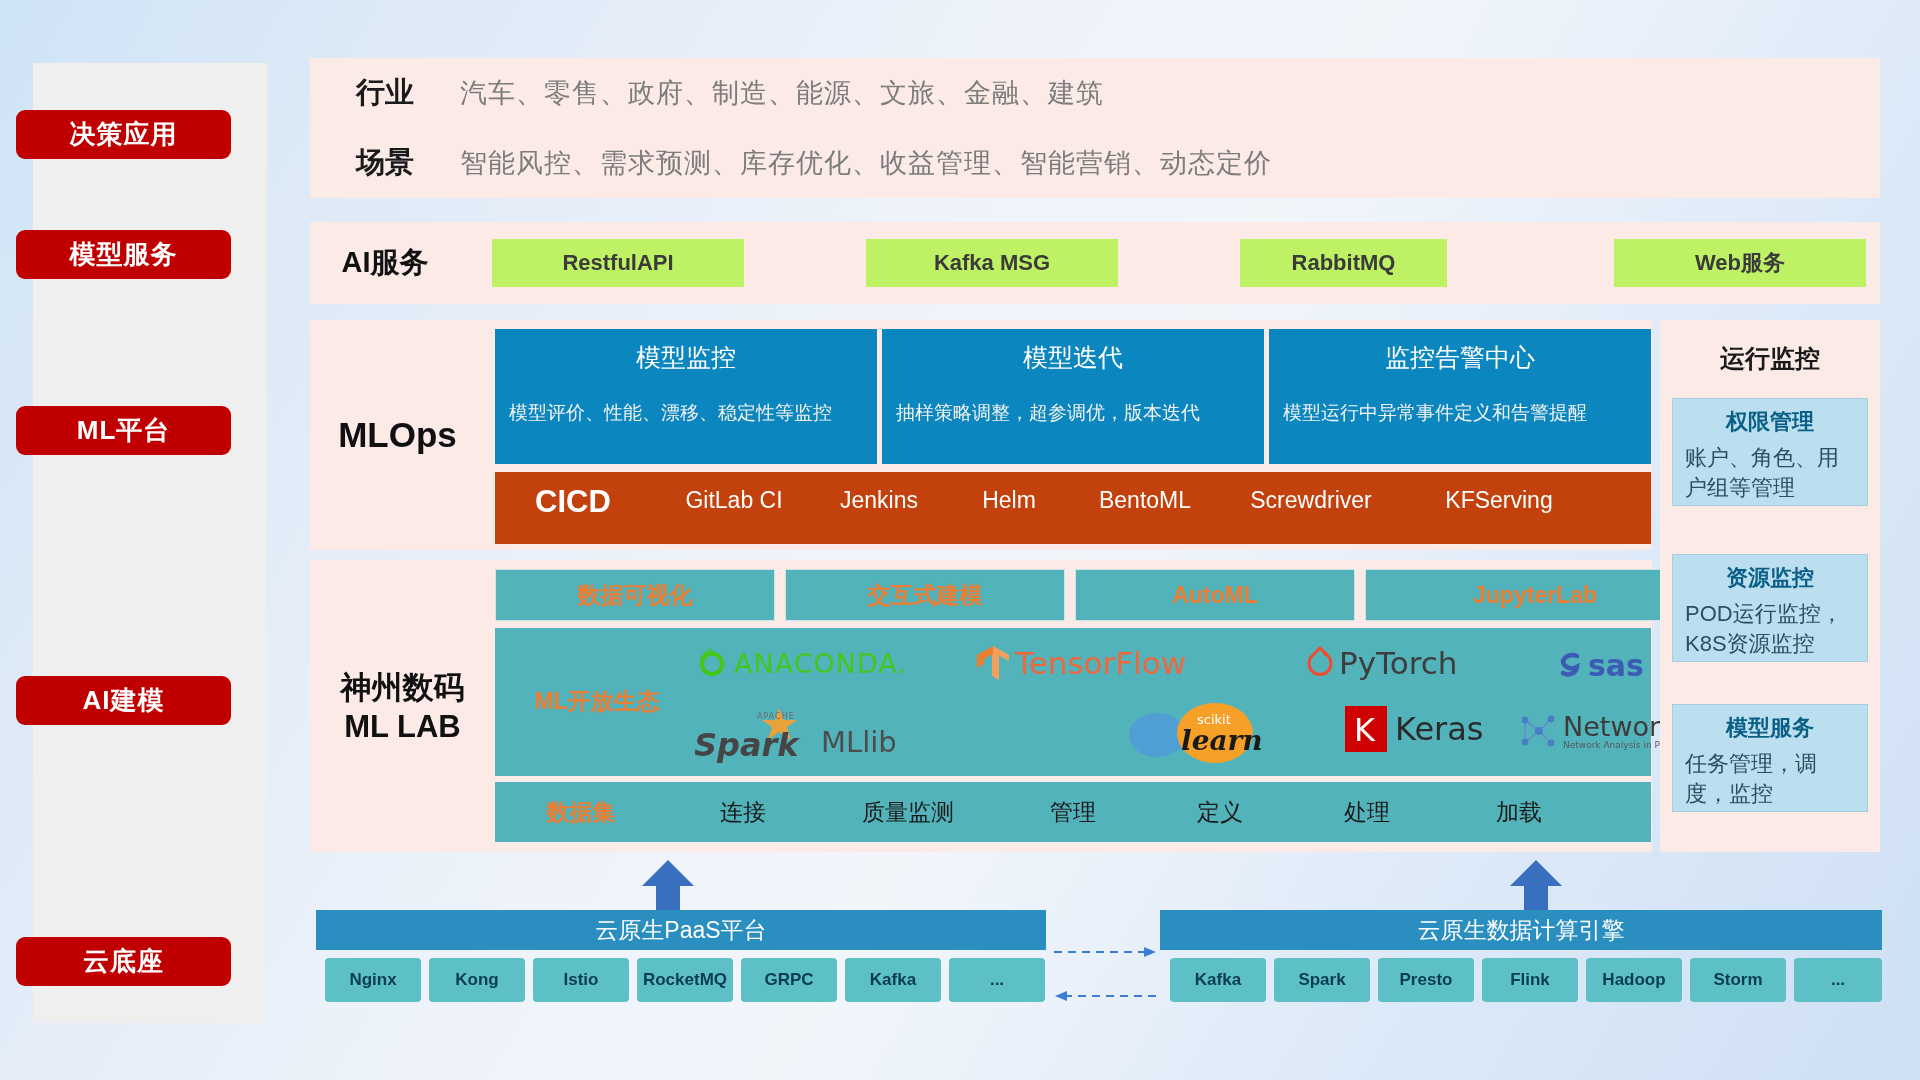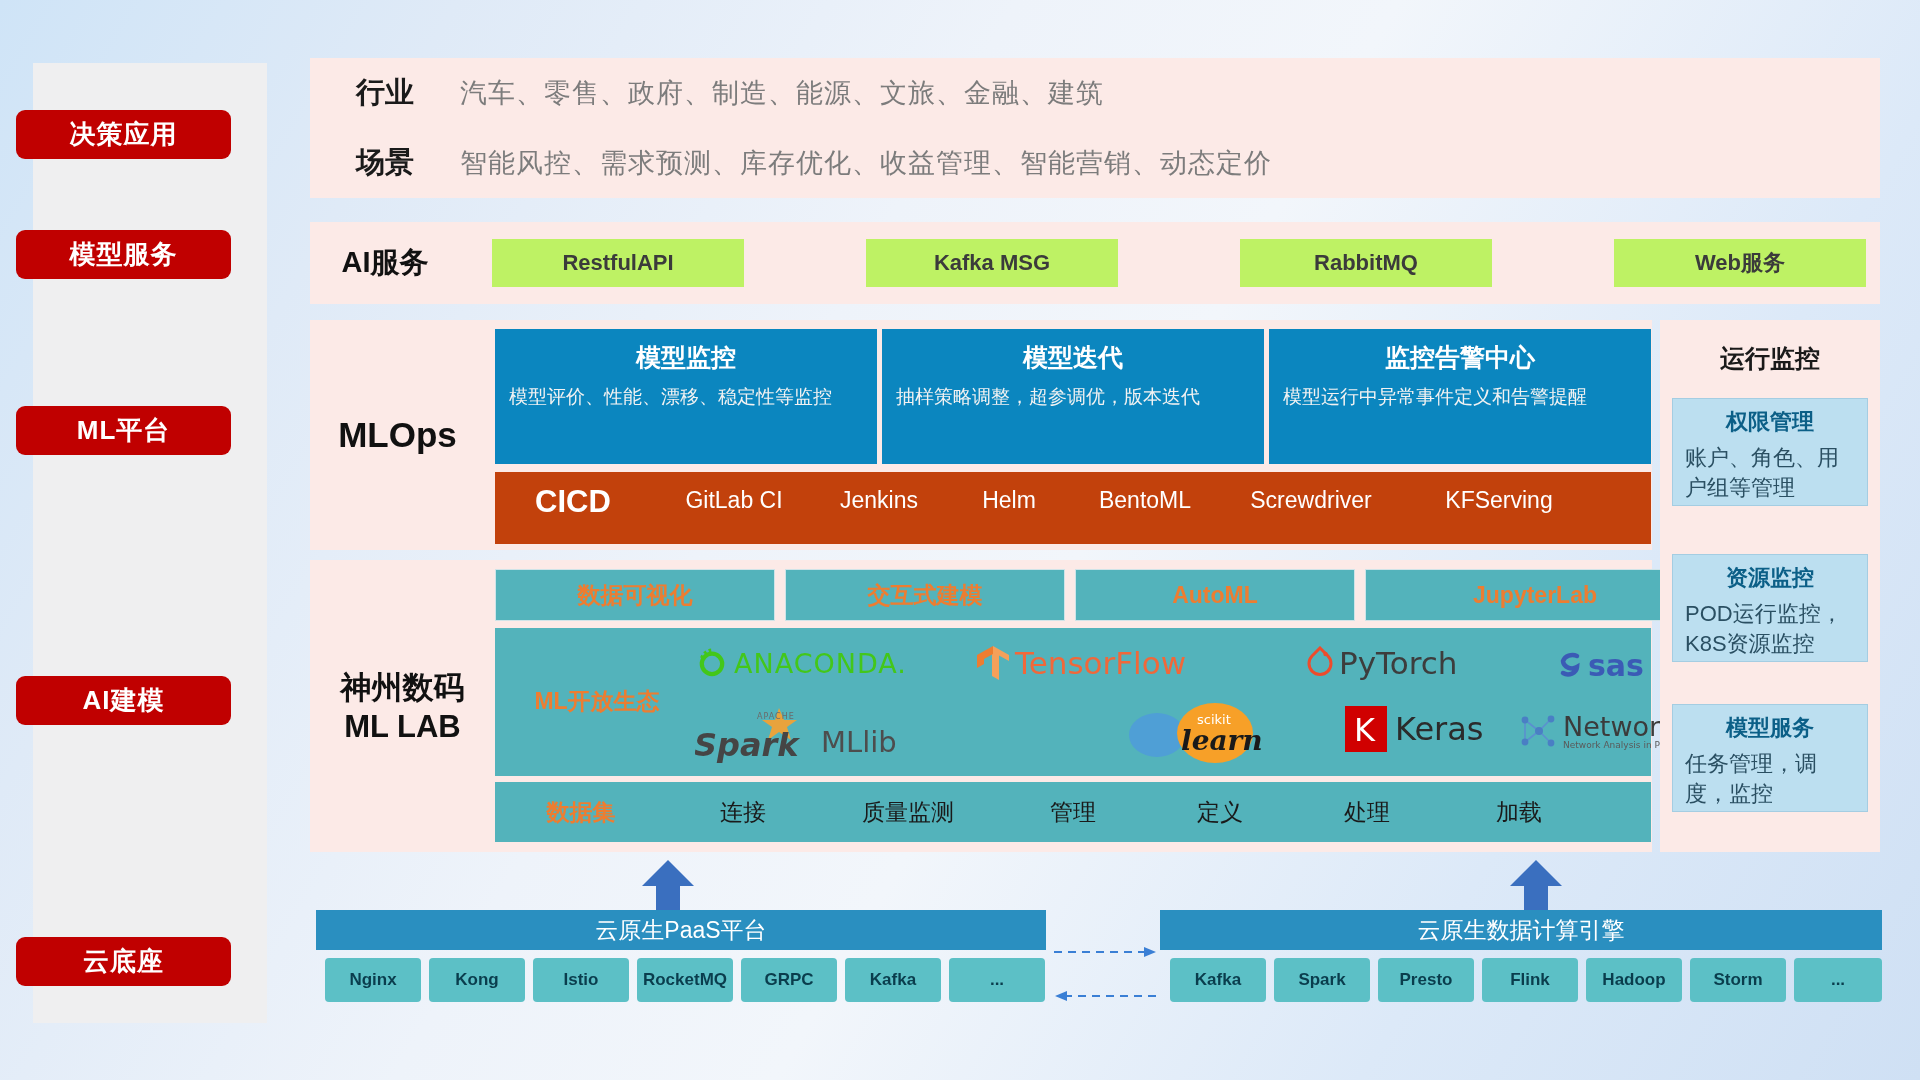--- a/index.html
+++ b/index.html
@@ -55,21 +55,21 @@
     height: 48px;
   }
 
   
   .blue-card {
     background: #0b86bf; color: #fff;
     padding: 12px 14px 10px 14px;
     display: flex; flex-direction: column;
   }
   .blue-card-title {
-    font-size: 25px; font-weight: bold; text-align: center; margin-bottom: 10px;
+    font-size: 25px; font-weight: normal; text-align: center; margin-bottom: 26px;
   }
   .blue-card-desc { font-size: 19px; line-height: 1.35; color: #f2f2f2; }
 
   .cicd-bar {
     background: #c2410c; color: #fff;
     display: flex; align-items: flex-start;
     overflow: hidden;
   }
   .cicd-title {
     font-size: 31px; font-weight: bold; text-align: center;
@@ -160,21 +160,21 @@
   </div>
 
   <div class="band" style="left:310px; top:222px; width:1570px; height:82px;">
     <div class="row-label" style="position:absolute; left:0; top:0; width:150px; height:82px; justify-content:center; font-size:29px;">AI服务</div>
     <div class="gray-chip" style="position:absolute; left:182px; top:17px; width:252px;">
         <span>RestfulAPI</span>
       </div>
     <div class="gray-chip" style="position:absolute; left:556px; top:17px; width:252px;">
         <span>Kafka MSG</span>
       </div>
-    <div class="gray-chip" style="position:absolute; left:930px; top:17px; width:252px;">
+    <div class="gray-chip" style="position:absolute; left:930px; top:17px; width:207px;">
         <span>RabbitMQ</span>
       </div>
     <div class="gray-chip" style="position:absolute; left:1304px; top:17px; width:252px;">
         <span>Web服务</span>
       </div>
   </div>
 
   <div class="band" style="left:310px; top:320px; width:1342px; height:230px;">
     <div class="row-label" style="position:absolute; left:0; top:0; width:175px; height:230px; justify-content:center; font-size:35px;">MLOps</div>
 

